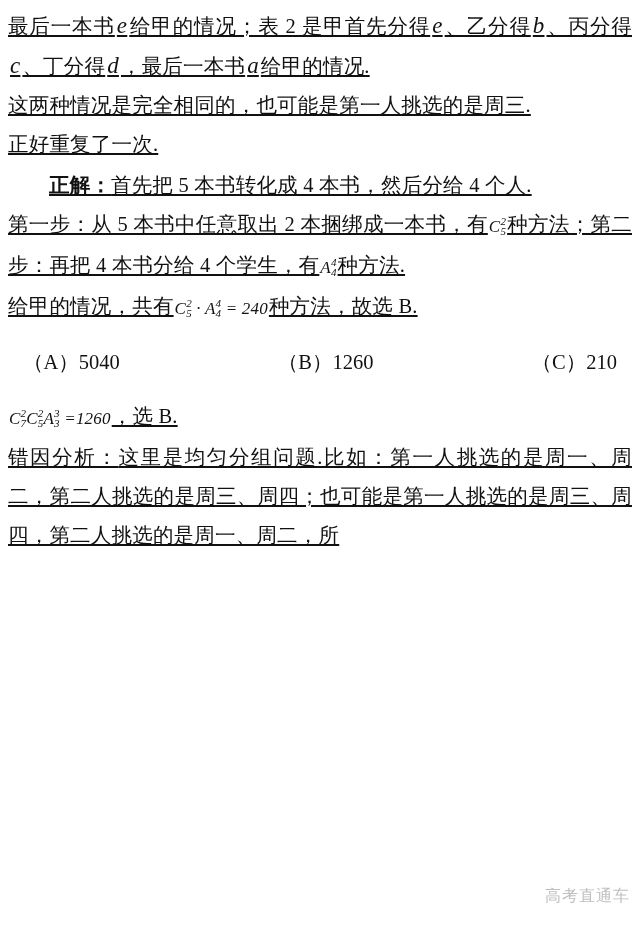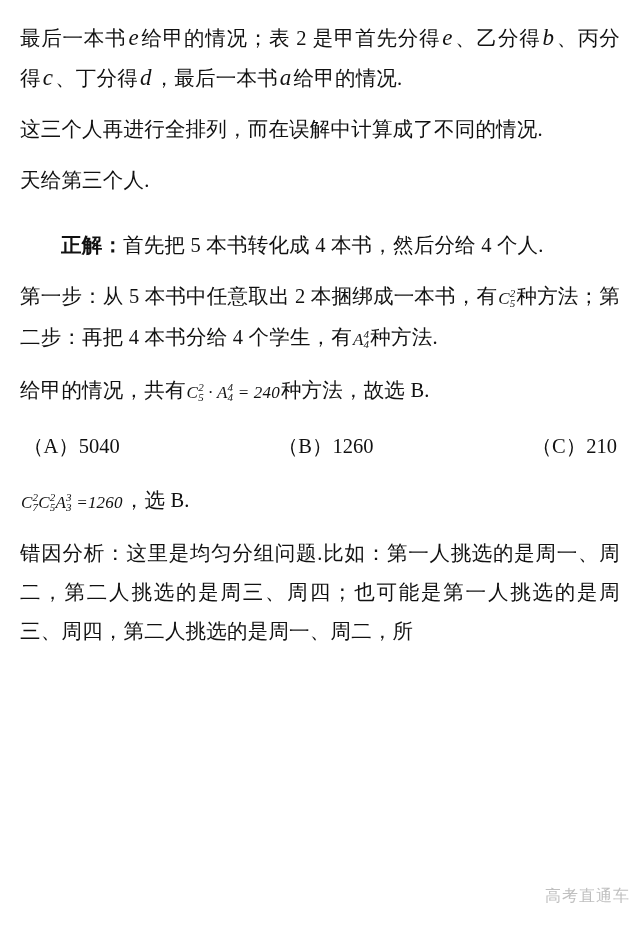--- a/index.html
+++ b/index.html
@@ -22,22 +22,23 @@
     box-sizing: border-box;
   }
   .content {
     padding: 6px 8px 0 8px;
   }
   .para {
     font-size: 20.5px;
     line-height: 39px;
     text-align: justify;
     text-justify: inter-ideograph;
-    margin: 12px;
+    margin: 0;
     letter-spacing: 0.2px;
+    text-decoration: underline;
   }
   .indent {
     text-indent: 2em;
   }
   .bold {
     font-weight: bold;
   }
   
   .m {
     font-family: "Liberation Serif", "DejaVu Serif", serif;
@@ -93,23 +94,23 @@
   .spacer-sm { height: 2px; }
 </style>
 </head>
 <body>
 
 <div class="page">
   <div class="content">
 
     <p class="para"><span>最后一本书</span><span class="m">e</span><span>给甲的情况；表 2 是甲首先分得</span><span class="m">e</span><span>、乙分得</span><span class="m">b</span><span>、丙分得</span><span class="m">c</span><span>、丁分得</span><span class="m">d</span><span>，最后一本书</span><span class="m">a</span><span>给甲的情况.</span></p>
 
-    <p class="para">这三个人再进行全排列，而在误解中计算成了不同的情况.</p>
+    <p class="para">这两种情况是完全相同的，也可能是第一人挑选的是周三.</p>
 
-    <p class="para">天给第三个人.</p>
+    <p class="para">正好重复了一次.</p>
 
     <div class="spacer-sm"></div>
 
     <p class="para indent"><span class="bold">正解：</span><span>首先把 5 本书转化成 4 本书，然后分给 4 个人.</span></p>
 
     <p class="para"><span>第一步：从 5 本书中任意取出 2 本捆绑成一本书，有</span><span class="comb"><span class="base">C</span><span class="supsub"><span>2</span><span>5</span></span></span><span>种方法；第二步：再把 4 本书分给 4 个学生，有</span><span class="comb"><span class="base">A</span><span class="supsub"><span>4</span><span>4</span></span></span><span>种方法.</span></p>
 
     <p class="para"><span>给甲的情况，共有</span><span class="comb"><span class="base">C</span><span class="supsub"><span>2</span><span>5</span></span><span class="eqline"> · </span><span class="base">A</span><span class="supsub"><span>4</span><span>4</span></span><span class="eqline"> = 240</span></span><span>种方法，故选 B.</span></p>
 
 

